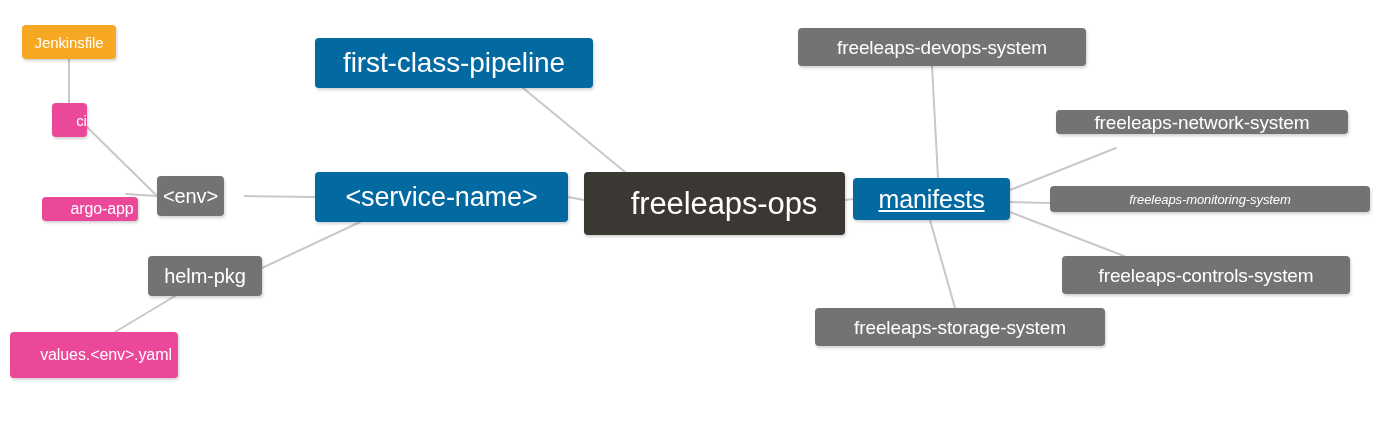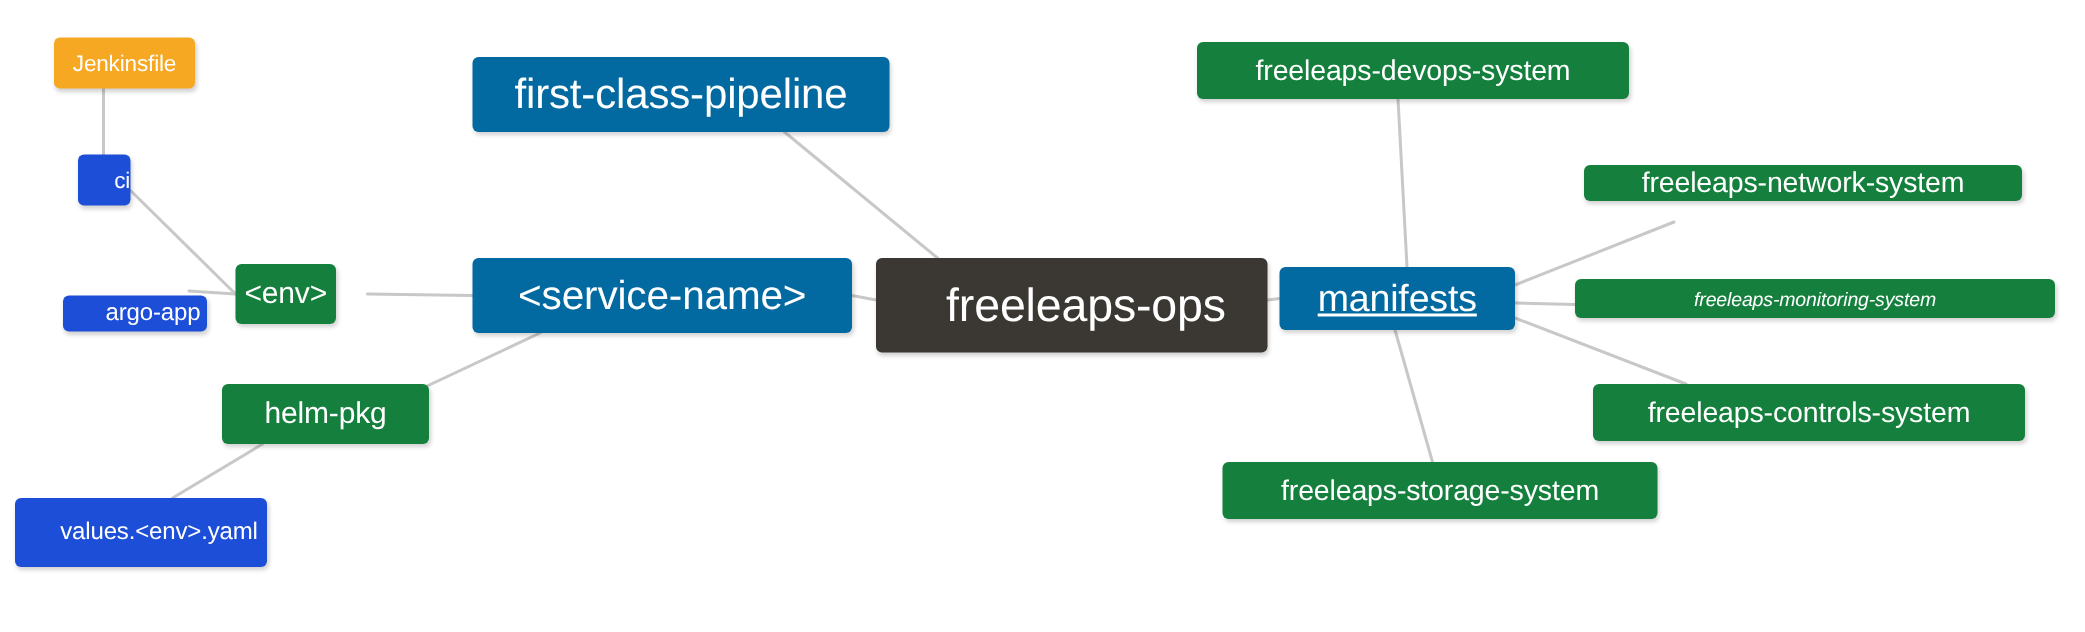--- a/index.html
+++ b/index.html
@@ -38,23 +38,23 @@
     justify-content: center;
     color: #ffffff;
     white-space: nowrap;
     border-radius: 4px;
     box-shadow: 1px 2px 3px rgba(0,0,0,0.18);
     letter-spacing: -0.1px;
     line-height: 1;
   }
   .node-root      { background: #3b3733; padding-left: 19px; }
   .node-blue      { background: #0369a1; }
-  .node-green     { background: #15803d; }
+  .node-green     { background: #737373; }
   .node-orange    { background: #f7a823; }
-  .node-tomato    { background: #1d4ed8; padding-left: 24px; }
+  .node-tomato    { background: #ec4899; padding-left: 24px; }
 </style>
 </head>
 <body>
 
 <div id="mindmap">
   <svg id="edge-layer" viewBox="0 0 1390 421" width="1390" height="421" xmlns="http://www.w3.org/2000/svg">
       <line x1="69" y1="59" x2="69" y2="103" stroke="#c8c8c8" stroke-width="2" stroke-linecap="round"></line>
       <line x1="87" y1="127" x2="157" y2="196" stroke="#c8c8c8" stroke-width="2" stroke-linecap="round"></line>
       <line x1="126" y1="194" x2="157" y2="196" stroke="#c8c8c8" stroke-width="2" stroke-linecap="round"></line>
       <line x1="245" y1="196" x2="315" y2="197" stroke="#c8c8c8" stroke-width="2" stroke-linecap="round"></line>
@@ -63,25 +63,25 @@
       <line x1="523" y1="88" x2="625" y2="172" stroke="#c8c8c8" stroke-width="2" stroke-linecap="round"></line>
       <line x1="568" y1="197" x2="584" y2="200" stroke="#c8c8c8" stroke-width="2" stroke-linecap="round"></line>
       <line x1="845" y1="200" x2="853" y2="199" stroke="#c8c8c8" stroke-width="2" stroke-linecap="round"></line>
       <line x1="938" y1="178" x2="932" y2="66" stroke="#c8c8c8" stroke-width="2" stroke-linecap="round"></line>
       <line x1="1010" y1="190" x2="1116" y2="148" stroke="#c8c8c8" stroke-width="2" stroke-linecap="round"></line>
       <line x1="1010" y1="202" x2="1050" y2="203" stroke="#c8c8c8" stroke-width="2" stroke-linecap="round"></line>
       <line x1="1010" y1="212" x2="1124" y2="256" stroke="#c8c8c8" stroke-width="2" stroke-linecap="round"></line>
       <line x1="930" y1="220" x2="955" y2="308" stroke="#c8c8c8" stroke-width="2" stroke-linecap="round"></line>
     </svg>
   <div id="node-layer">
-      <div class="node node-orange" style="left: 22px; top: 25px; width: 94px; height: 34px; font-size: 15px; margin-left: 14px;">Jenkinsfile</div>
+      <div class="node node-orange" style="left: 22px; top: 25px; width: 94px; height: 34px; font-size: 15px;">Jenkinsfile</div>
       <div class="node node-tomato" style="left: 52px; top: 103px; width: 35px; height: 34px; font-size: 15px;">ci</div>
       <div class="node node-tomato" style="left: 42px; top: 177px; width: 96px; height: 24px; font-size: 16px; margin-top: 20px;">argo-app</div>
       <div class="node node-green" style="left: 157px; top: 176px; width: 67px; height: 40px; font-size: 20px;">&lt;env&gt;</div>
-      <div class="node node-green" style="left: 148px; top: 256px; width: 138px; height: 40px; font-size: 20px;">helm-pkg</div>
+      <div class="node node-green" style="left: 148px; top: 256px; width: 114px; height: 40px; font-size: 20px;">helm-pkg</div>
       <div class="node node-tomato" style="left: 10px; top: 332px; width: 168px; height: 46px; font-size: 16px;">values.&lt;env&gt;.yaml</div>
       <div class="node node-blue" style="left: 315px; top: 38px; width: 278px; height: 50px; font-size: 28px;">first-class-pipeline</div>
       <div class="node node-blue" style="left: 315px; top: 172px; width: 253px; height: 50px; font-size: 27px;">&lt;service-name&gt;</div>
       <div class="node node-root" style="left: 584px; top: 172px; width: 261px; height: 63px; font-size: 31px;">freeleaps-ops</div>
       <div class="node node-blue" style="left: 853px; top: 178px; width: 157px; height: 42px; font-size: 25px; text-decoration: underline;">manifests</div>
       <div class="node node-green" style="left: 798px; top: 28px; width: 288px; height: 38px; font-size: 19px;">freeleaps-devops-system</div>
       <div class="node node-green" style="left: 1056px; top: 110px; width: 292px; height: 24px; font-size: 19px;">freeleaps-network-system</div>
       <div class="node node-green" style="left: 1050px; top: 186px; width: 320px; height: 26px; font-size: 13px; font-style: italic;">freeleaps-monitoring-system</div>
       <div class="node node-green" style="left: 1062px; top: 256px; width: 288px; height: 38px; font-size: 19px;">freeleaps-controls-system</div>
       <div class="node node-green" style="left: 815px; top: 308px; width: 290px; height: 38px; font-size: 19px;">freeleaps-storage-system</div>

